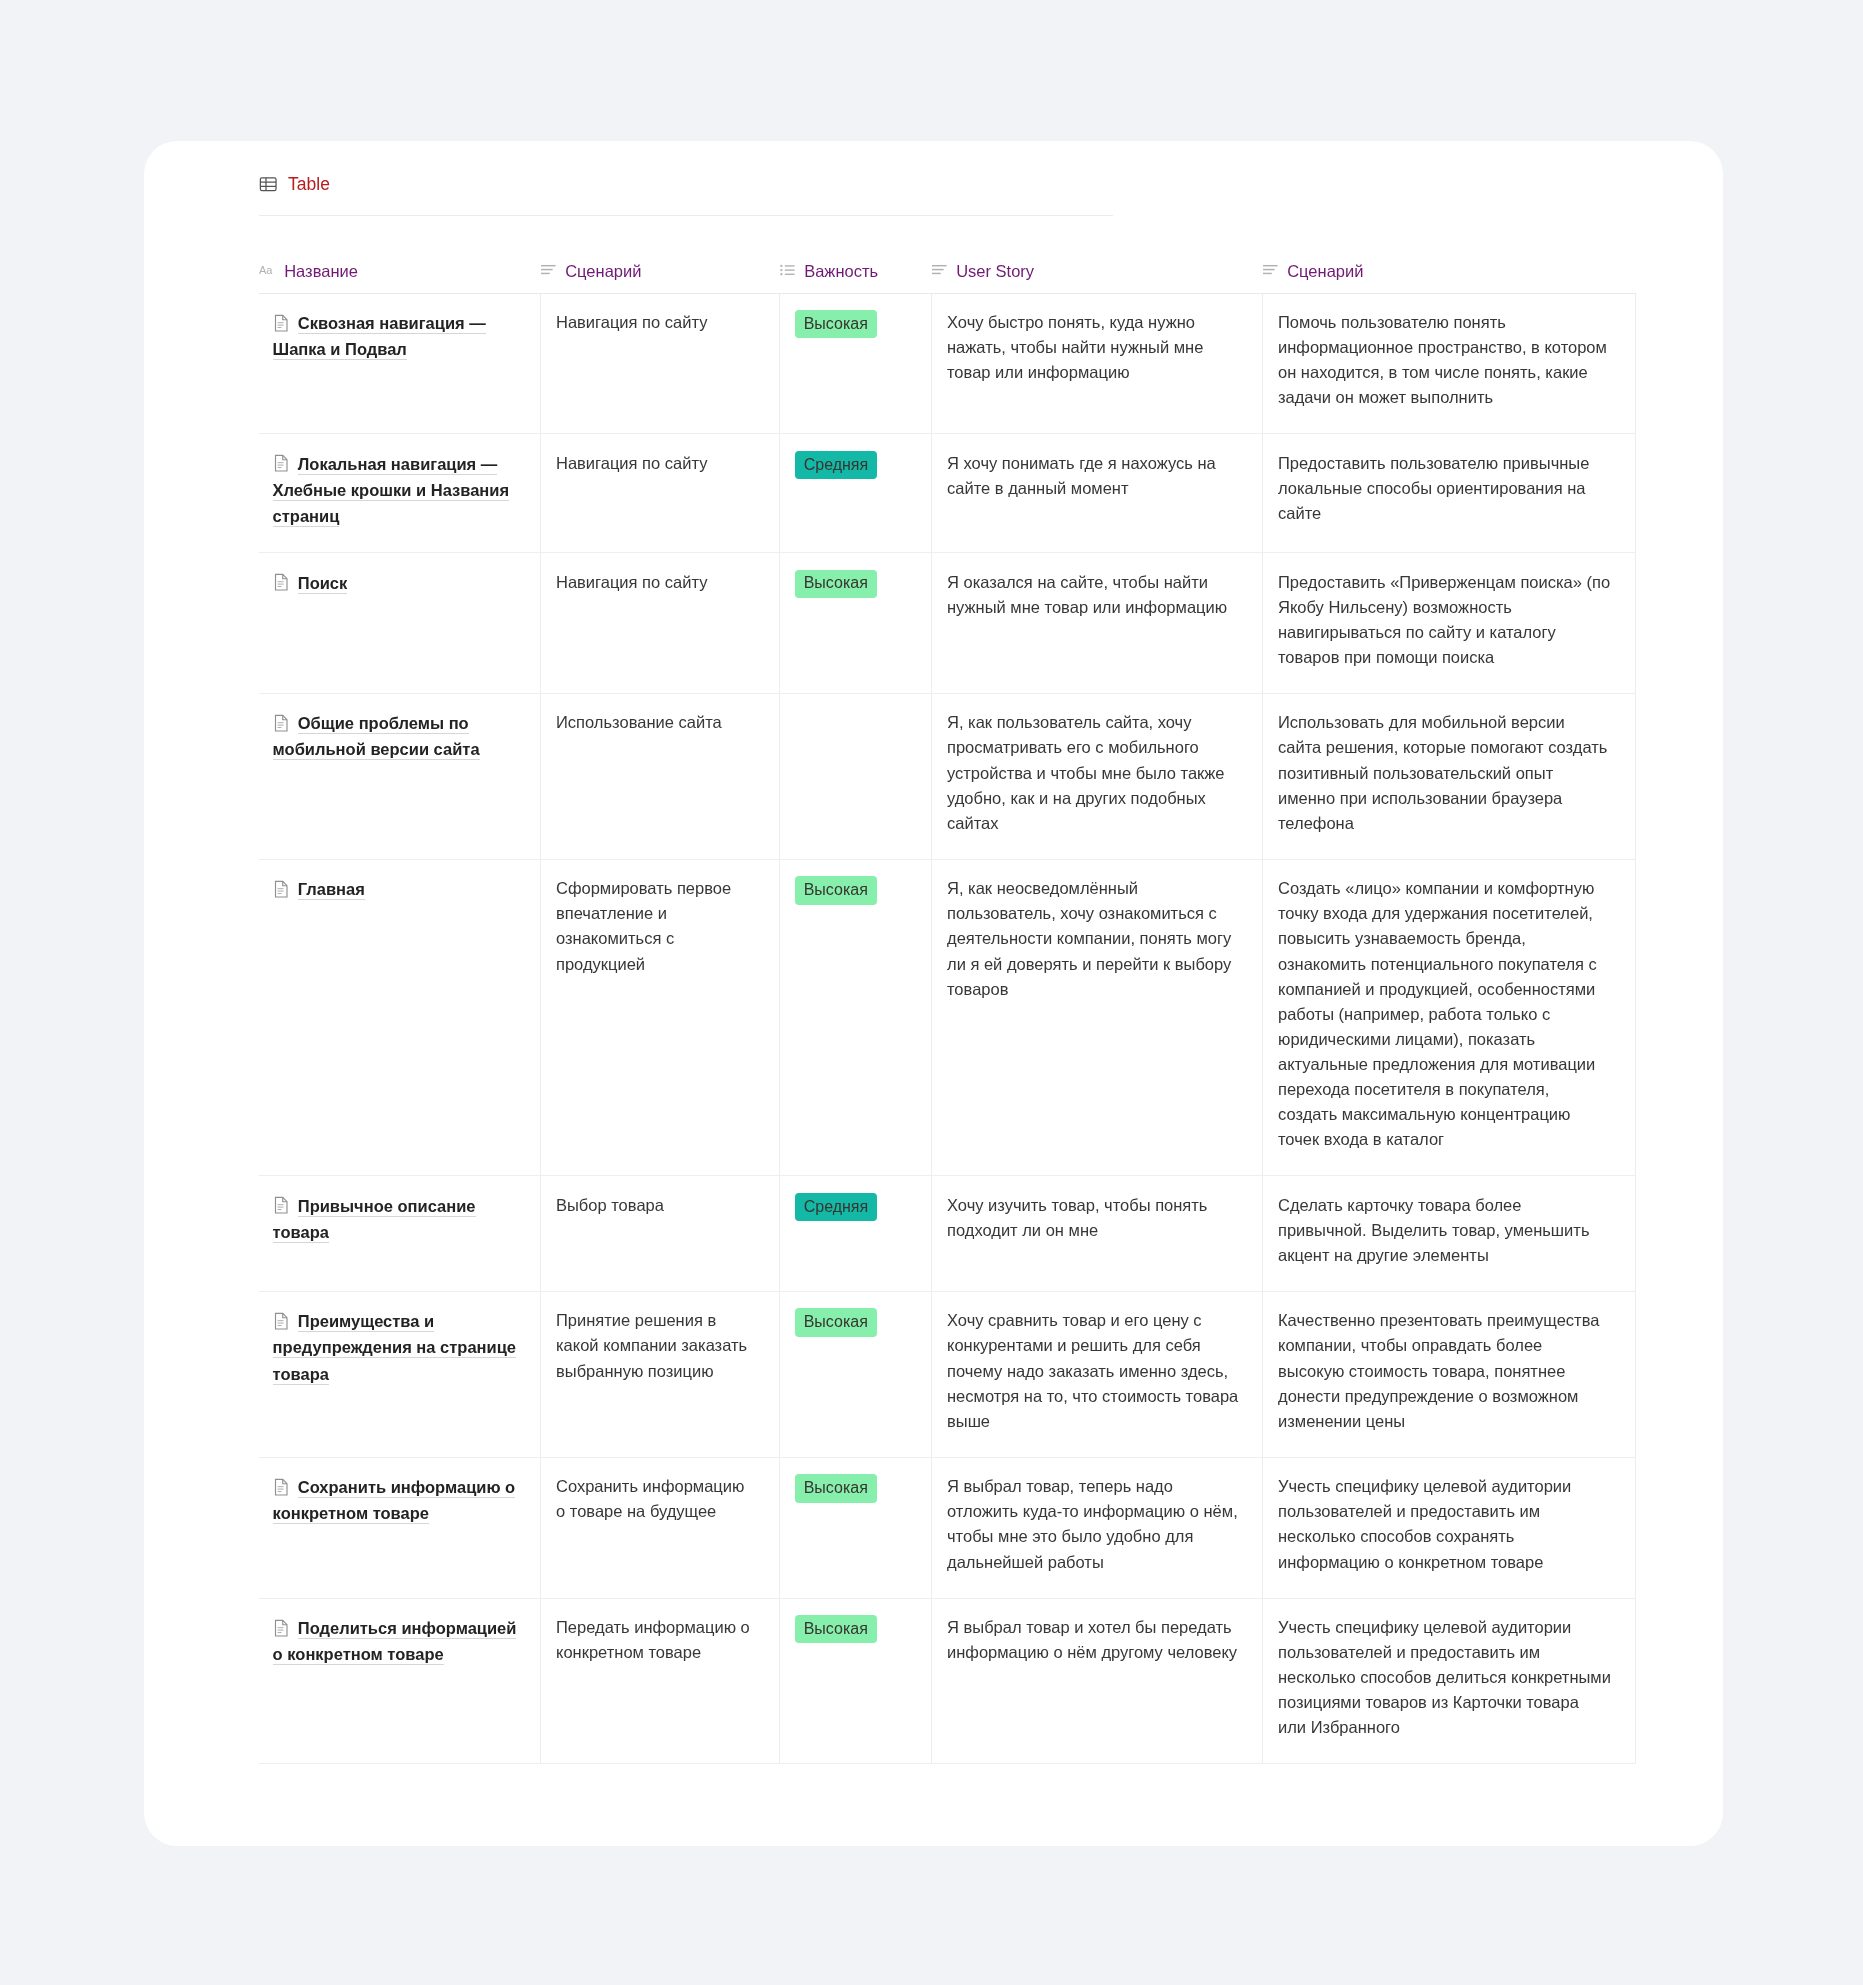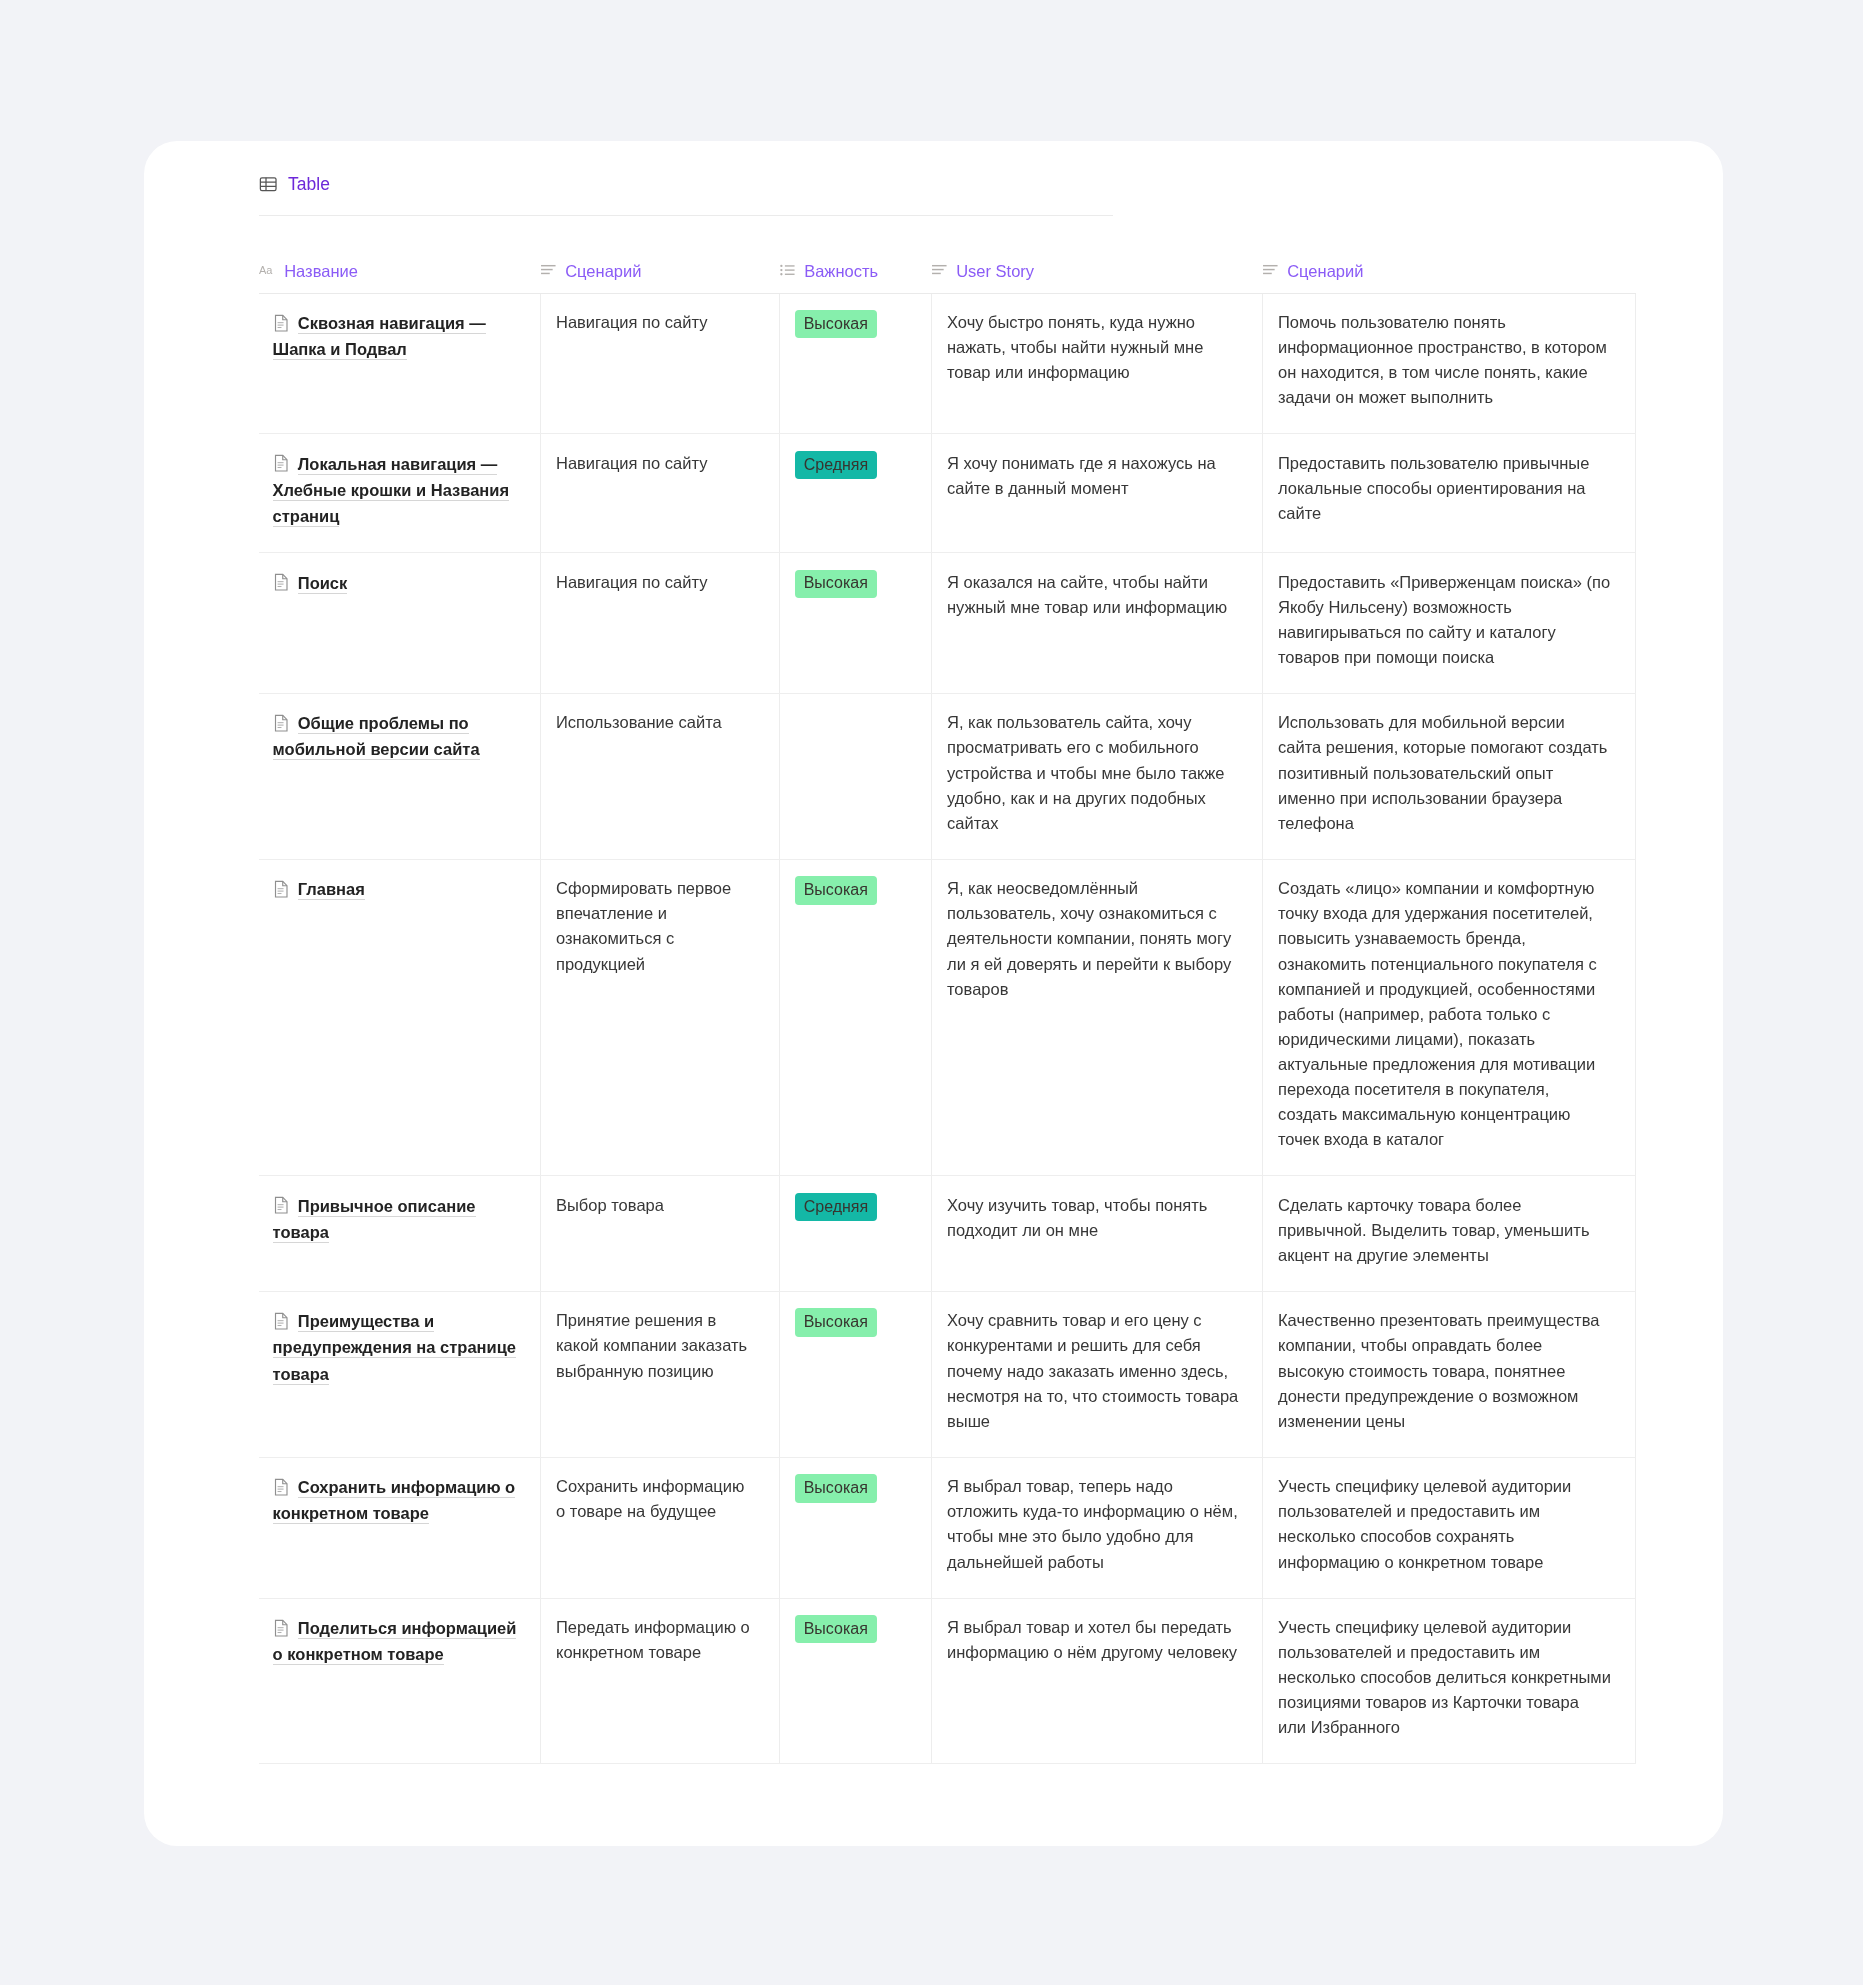--- a/index.html
+++ b/index.html
@@ -40,21 +40,21 @@
   }
   .breadcrumb-row {
     display: flex;
     align-items: center;
     gap: 9.7px;
     margin-top: 31px;
     height: 25px;
   }
   .breadcrumb-label {
     font-size: 17.5px;
-    color: #6d28d9;
+    color: #b91c1c;
     line-height: 1;
   }
   .divider {
     margin-top: 17.5px;
     width: 854px;
     height: 1px;
     background: #ebebeb;
   }
   .section-heading {
     font-size: 27px;
@@ -83,21 +83,21 @@
     padding: 0 0 13.6px 0;
     vertical-align: bottom;
     font-weight: 400;
     border-bottom: 1px solid #eaeaea;
   }
   .col-head {
     display: flex;
     align-items: center;
     gap: 8.7px;
     font-size: 16.5px;
-    color: #8b5cf6;
+    color: #701a75;
     line-height: 1;
   }
   .col-head .hicon {
     display: inline-flex;
     width: 16.5px;
     height: 16.5px;
     align-items: center;
     justify-content: center;
     flex: none;
   }

